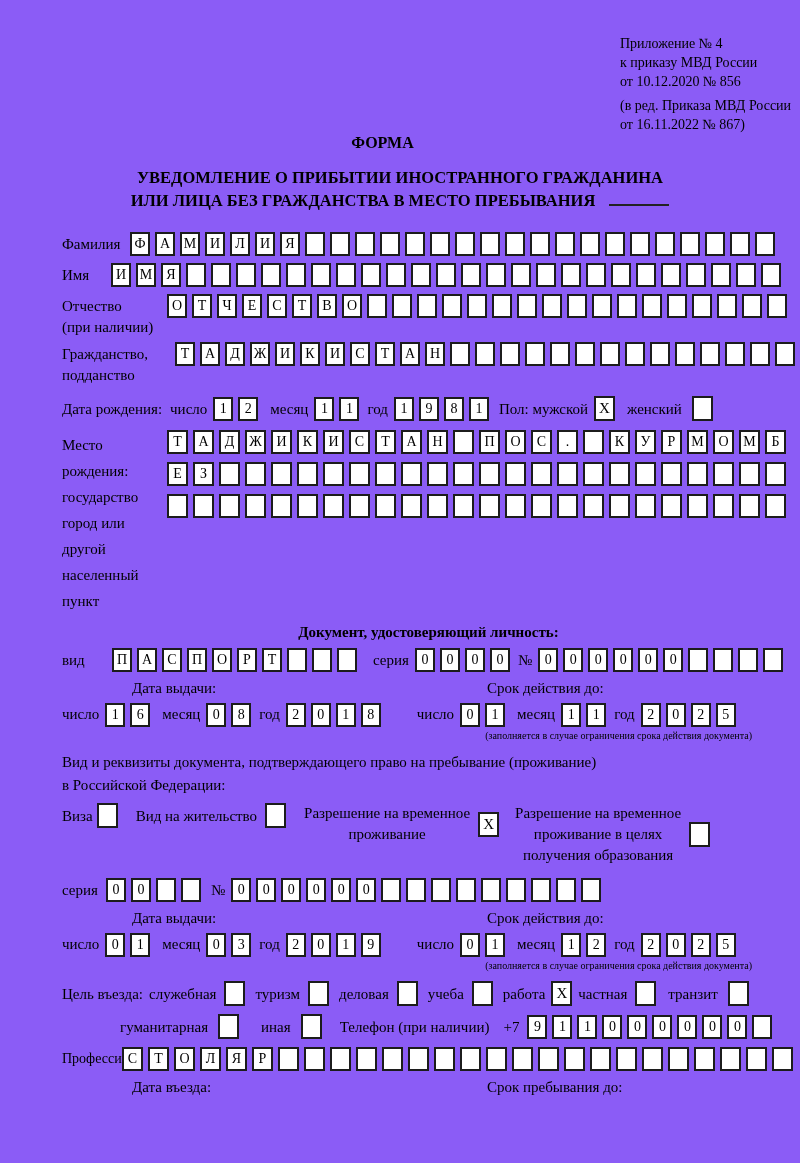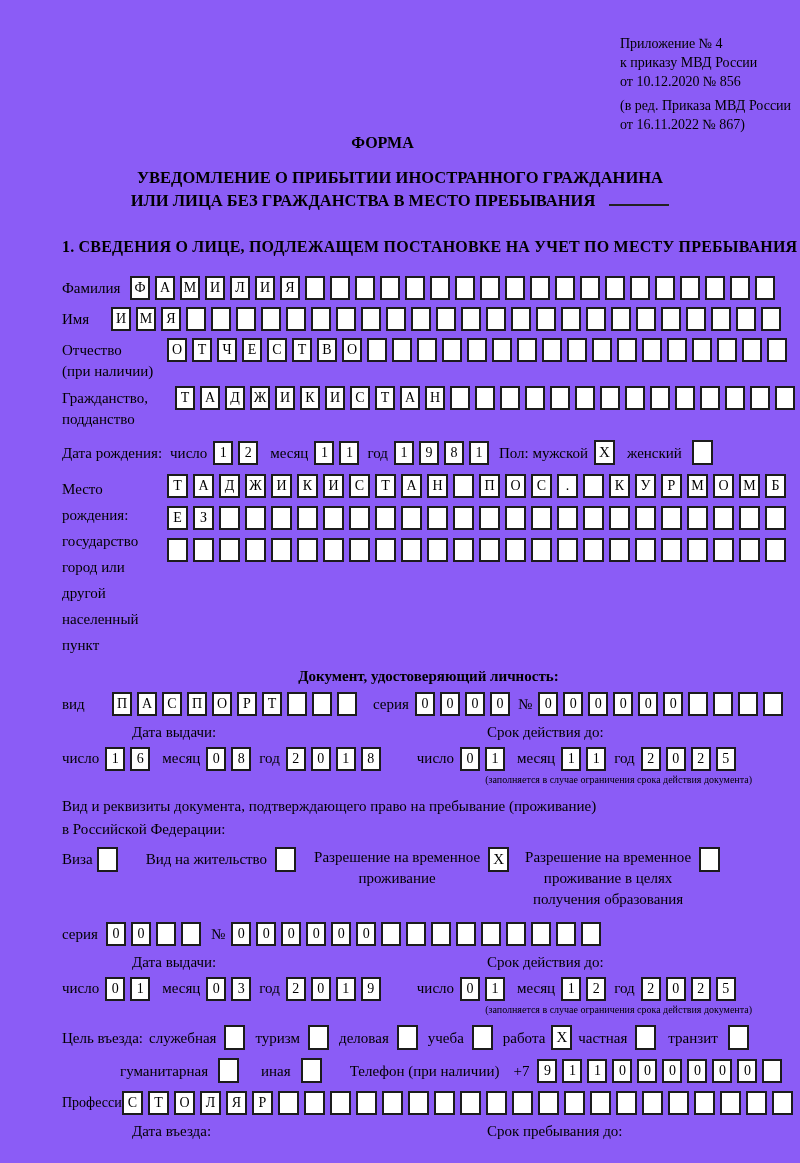--- a/index.html
+++ b/index.html
@@ -28,25 +28,25 @@
   .box{width:21px;height:25px;border:2px solid #1c1c1c;box-sizing:border-box;flex:none;
        display:inline-flex;align-items:center;justify-content:center;font-size:15px;background:#fff;}
   .stack{display:flex;flex-direction:column;gap:8px;}
   .center-head{width:733px;text-align:center;font-weight:bold;margin-top:10px;}
   .date-heads{position:relative;height:19px;margin-top:8px;width:733px;}
   .date-heads .h1{position:absolute;left:70px;}
   .date-heads .h2{position:absolute;left:425px;}
   .dates-row{display:flex;align-items:center;margin-top:3px;}
   .dates-row .lbl{line-height:25px;}
   .note{font-size:10px;margin-top:3px;width:690px;text-align:right;}
-  .chk{display:flex;align-items:flex-start;}
+  .chk{display:flex;align-items:center;}
   .chk .box{margin-left:8px;}
   .ml6{margin-left:6px}.ml8{margin-left:8px}.ml10{margin-left:10px}.ml12{margin-left:12px}
   .ml14{margin-left:14px}.ml16{margin-left:16px}.ml18{margin-left:18px}.ml22{margin-left:22px}
-  .ml26{margin-left:28px}.ml36{margin-left:36px}
+  .ml26{margin-left:18px}.ml36{margin-left:36px}
   .cline{text-align:center;line-height:21px;}
 </style>
 </head>
 <body>
 
 <div class="page">
 
   <div class="fullw">
     <div class="appendix">
       <div>Приложение № 4</div>
@@ -58,21 +58,20 @@
     <div class="forma">ФОРМА</div>
   </div>
 
   <div class="fullw title">
     <div>УВЕДОМЛЕНИЕ О ПРИБЫТИИ ИНОСТРАННОГО ГРАЖДАНИНА</div>
     <div>
       <span>ИЛИ ЛИЦА БЕЗ ГРАЖДАНСТВА В МЕСТО ПРЕБЫВАНИЯ</span><span class="title-underline"></span>
     </div>
   </div>
 
-  <div class="sec-heading">1. СВЕДЕНИЯ О ЛИЦЕ, ПОДЛЕЖАЩЕМ ПОСТАНОВКЕ НА УЧЕТ ПО МЕСТУ ПРЕБЫВАНИЯ</div>
 
   <div class="frow" style="margin-top:20px">
     <div class="lbl" style="width:68px">Фамилия</div>
     <div class="cells">
         <span class="cell">Ф</span>
         <span class="cell">А</span>
         <span class="cell">М</span>
         <span class="cell">И</span>
         <span class="cell">Л</span>
         <span class="cell">И</span>

